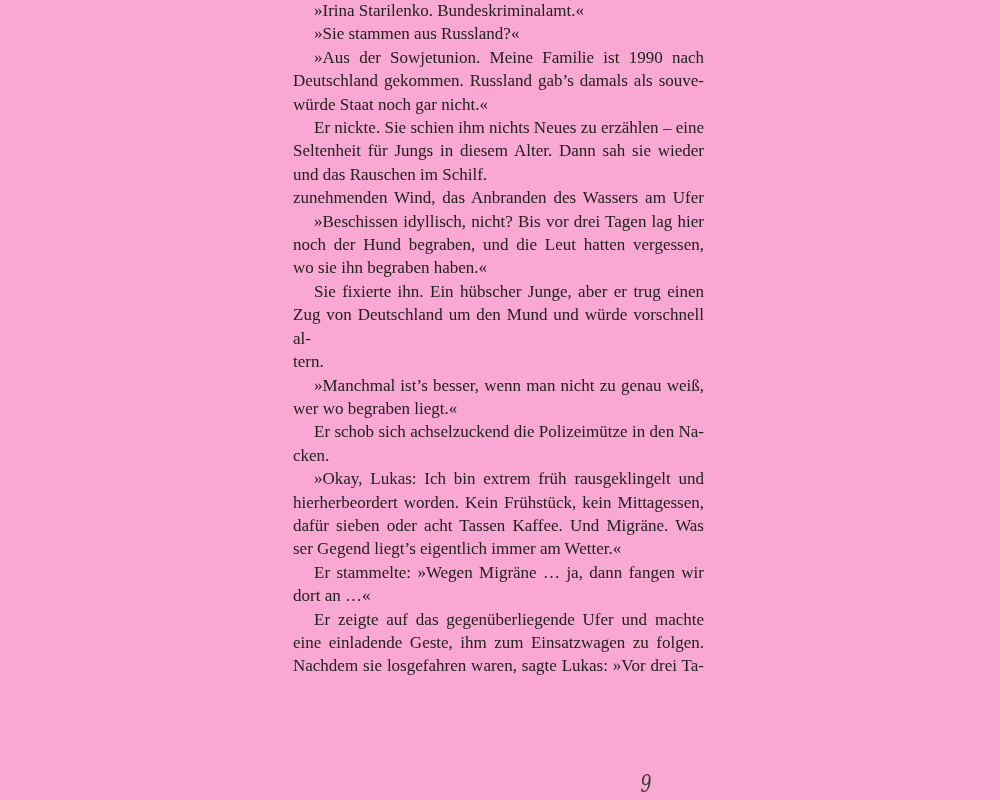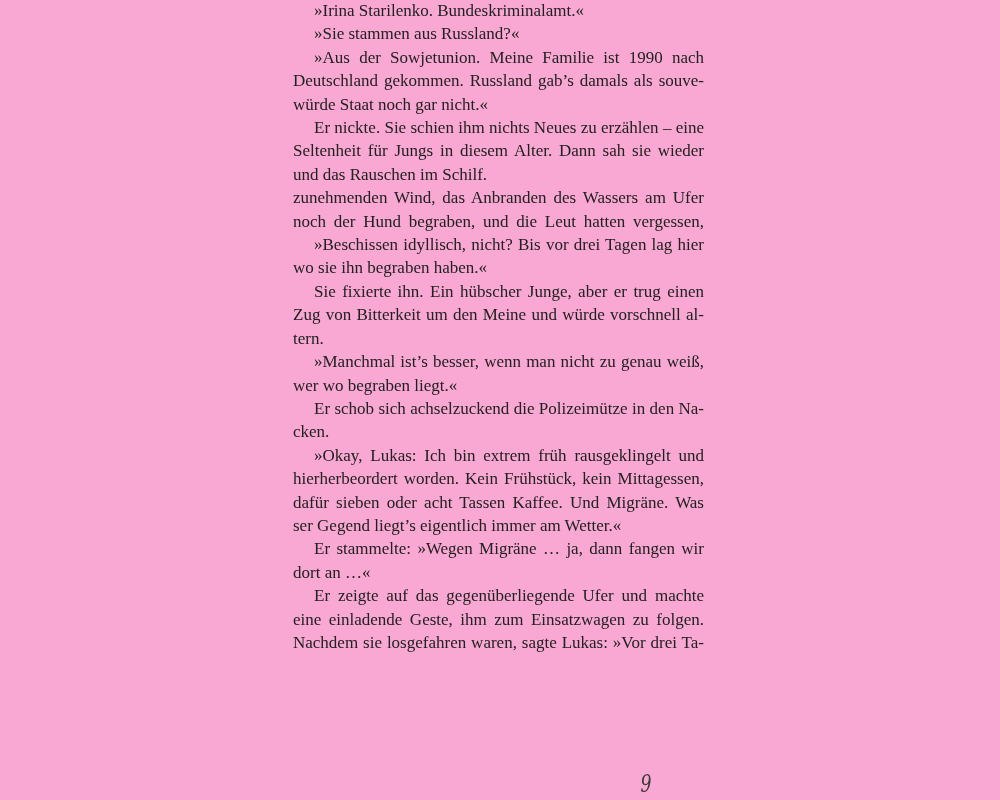--- a/index.html
+++ b/index.html
@@ -56,25 +56,25 @@
   <div class="text-column">
       <div class="line indent end">»Irina Starilenko. Bundeskriminalamt.«</div>
       <div class="line indent end">»Sie stammen aus Russland?«</div>
       <div class="line indent">»Aus der Sowjetunion. Meine Familie ist 1990 nach</div>
       <div class="line">Deutschland gekommen. Russland gab’s damals als souve-</div>
       <div class="line end">würde Staat noch gar nicht.«</div>
       <div class="line indent">Er nickte. Sie schien ihm nichts Neues zu erzählen – eine</div>
       <div class="line">Seltenheit für Jungs in diesem Alter. Dann sah sie wieder</div>
       <div class="line end">und das Rauschen im Schilf.</div>
       <div class="line">zunehmenden Wind, das Anbranden des Wassers am Ufer</div>
+      <div class="line indent">»Beschissen idyllisch, nicht? Bis vor drei Tagen lag hier</div>
       <div class="line">noch der Hund begraben, und die Leut hatten vergessen,</div>
-      <div class="line indent">»Beschissen idyllisch, nicht? Bis vor drei Tagen lag hier</div>
       <div class="line end">wo sie ihn begraben haben.«</div>
       <div class="line indent">Sie fixierte ihn. Ein hübscher Junge, aber er trug einen</div>
-      <div class="line">Zug von Bitterkeit um den Meine und würde vorschnell al-</div>
+      <div class="line">Zug von Deutschland um den Mund und würde vorschnell al-</div>
       <div class="line end">tern.</div>
       <div class="line indent">»Manchmal ist’s besser, wenn man nicht zu genau weiß,</div>
       <div class="line end">wer wo begraben liegt.«</div>
       <div class="line indent">Er schob sich achselzuckend die Polizeimütze in den Na-</div>
       <div class="line end">cken.</div>
       <div class="line indent">»Okay, Lukas: Ich bin extrem früh rausgeklingelt und</div>
       <div class="line">hierherbeordert worden. Kein Frühstück, kein Mittagessen,</div>
       <div class="line">dafür sieben oder acht Tassen Kaffee. Und Migräne. Was</div>
       <div class="line end">ser Gegend liegt’s eigentlich immer am Wetter.«</div>
       <div class="line indent">Er stammelte: »Wegen Migräne … ja, dann fangen wir</div>

